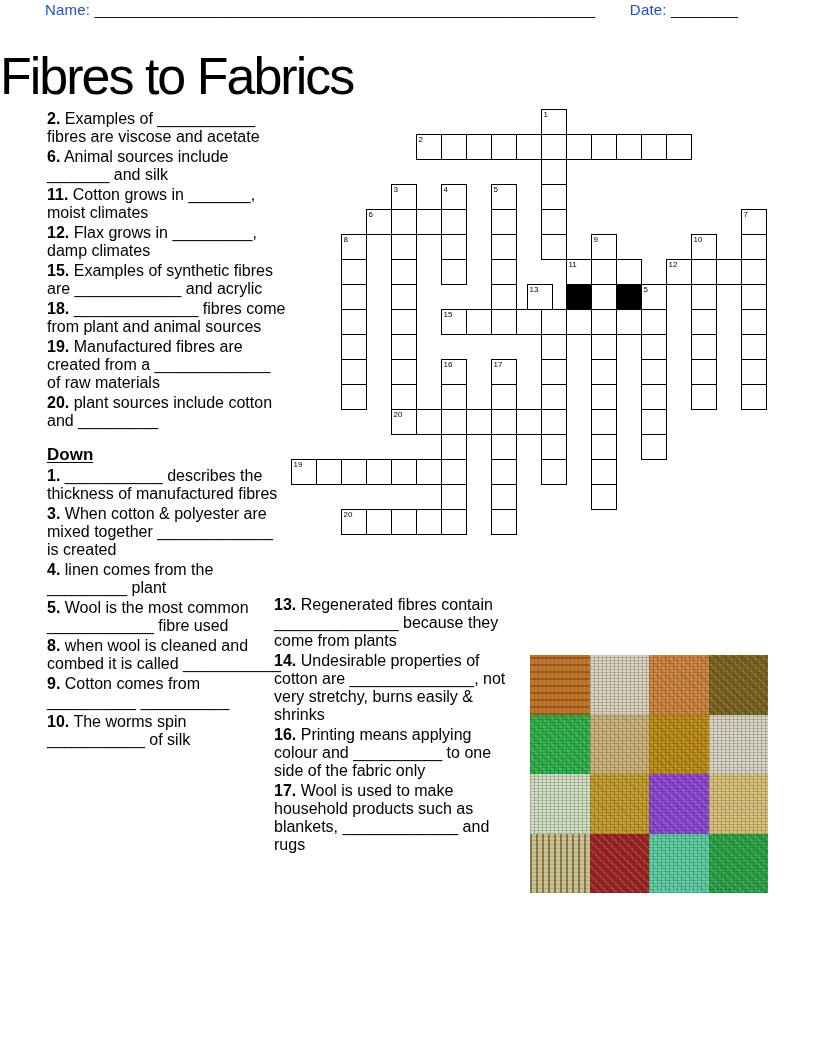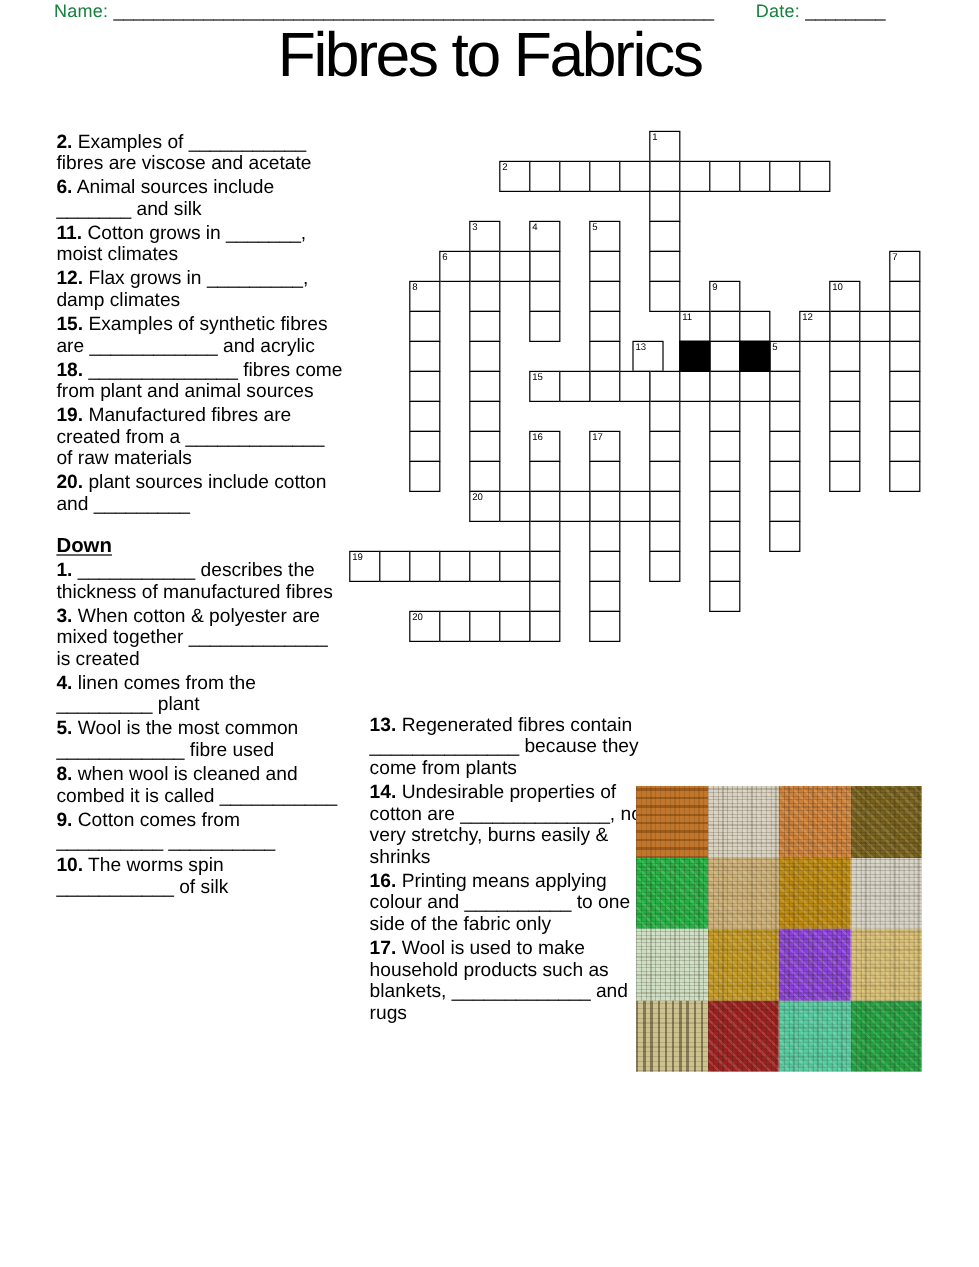--- a/index.html
+++ b/index.html
@@ -1,30 +1,30 @@
 <!DOCTYPE html>
 <html><head>
 <meta charset="utf-8">
 <style>
   html,body{margin:0;padding:0;background:#fff;}
   .page{position:relative;width:816px;height:1056px;background:#fff;overflow:hidden;
         font-family:"Liberation Sans",sans-serif;color:#000;}
   
   .header-row{position:absolute;left:45px;top:1px;width:726px;font-size:15px;
               white-space:nowrap;letter-spacing:0.2px;}
-  .header-row .lbl{color:#15803d;}
+  .header-row .lbl{color:#1d4ed8;}
   .header-row .line{letter-spacing:0;color:#000;}
   .date-gap{display:inline-block;width:26px;}
   
-  .title{position:absolute;left:0;top:18px;width:816px;text-align:center;
+  .title{position:absolute;left:0;top:48px;width:816px;
          font-size:52px;letter-spacing:-2px;line-height:56px;font-weight:400;}
   
   .clues{position:absolute;font-size:16px;line-height:18px;}
   #clues-left{left:47px;top:110px;width:240px;}
-  #clues-right{left:308px;top:596px;width:240px;}
+  #clues-right{left:274px;top:596px;width:240px;}
   .clue-heading{font-weight:bold;font-size:17px;text-decoration:underline;
                 text-underline-offset:2px;margin:0 0 3px 0;}
   #down-heading{margin-top:16px;}
   .clue{margin:0 0 2px 0;}
   .clue b{font-weight:bold;}
   
   #grid{position:absolute;left:291px;top:109px;width:478px;height:428px;}
   .cell{position:absolute;width:26px;height:26px;box-sizing:border-box;
         border:1.6px solid #000;background:#fff;}
   .cell.black{background:#000;}

